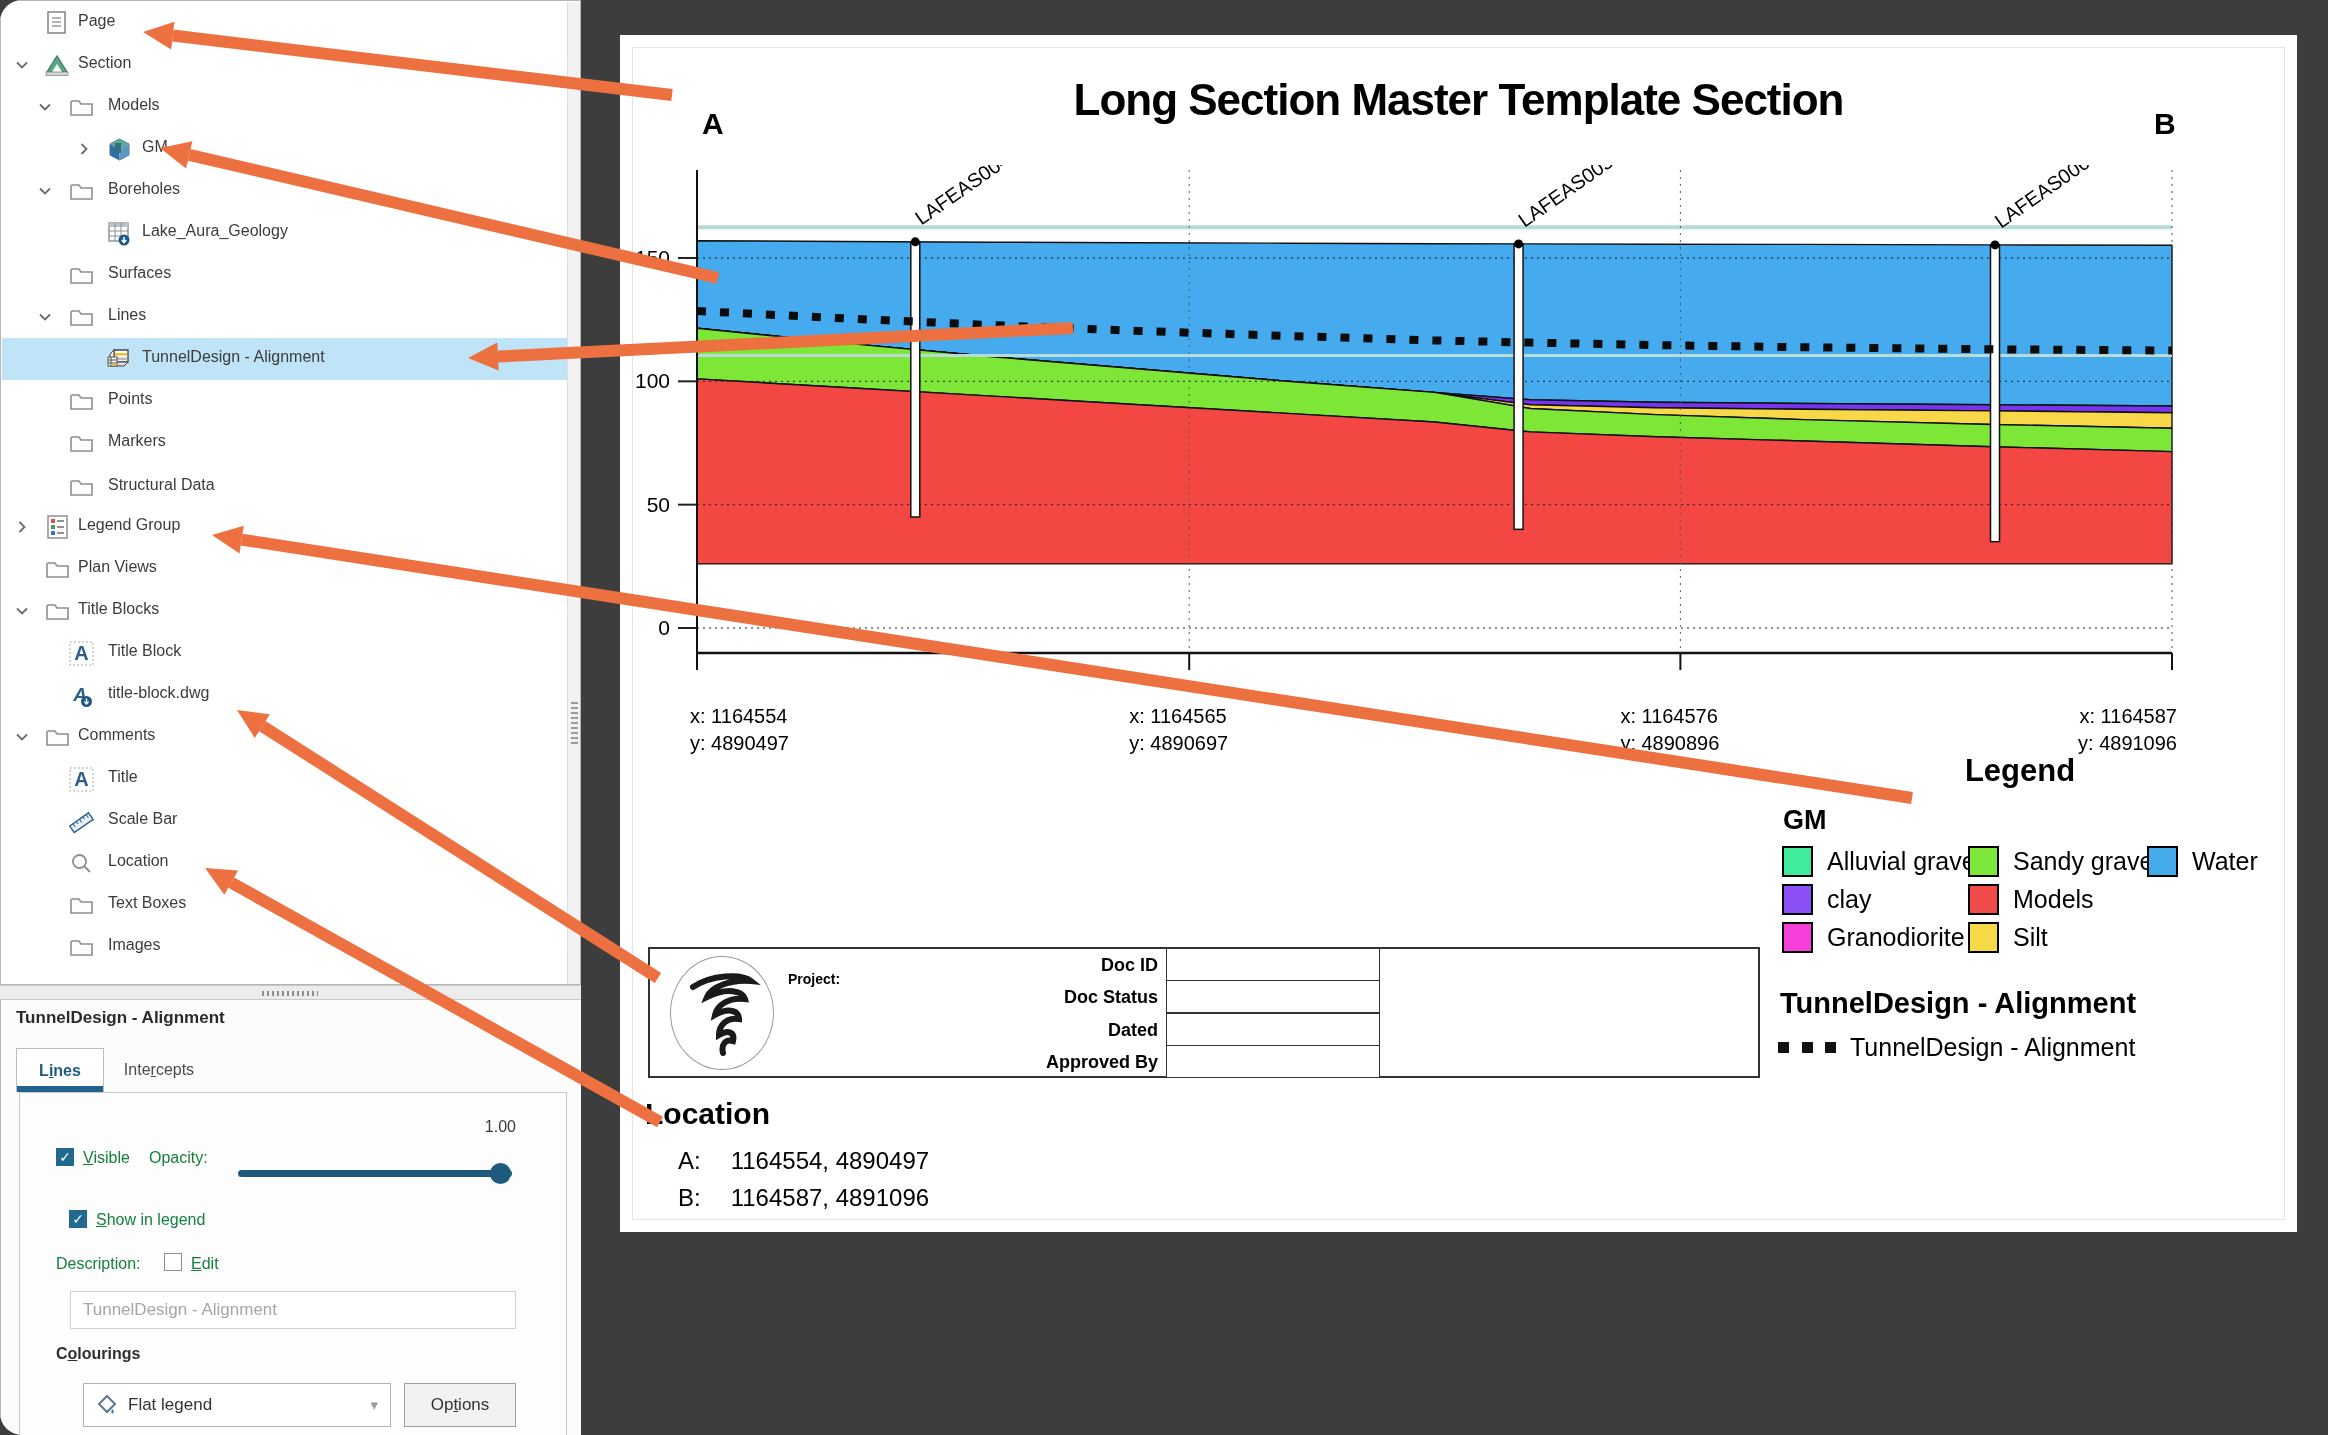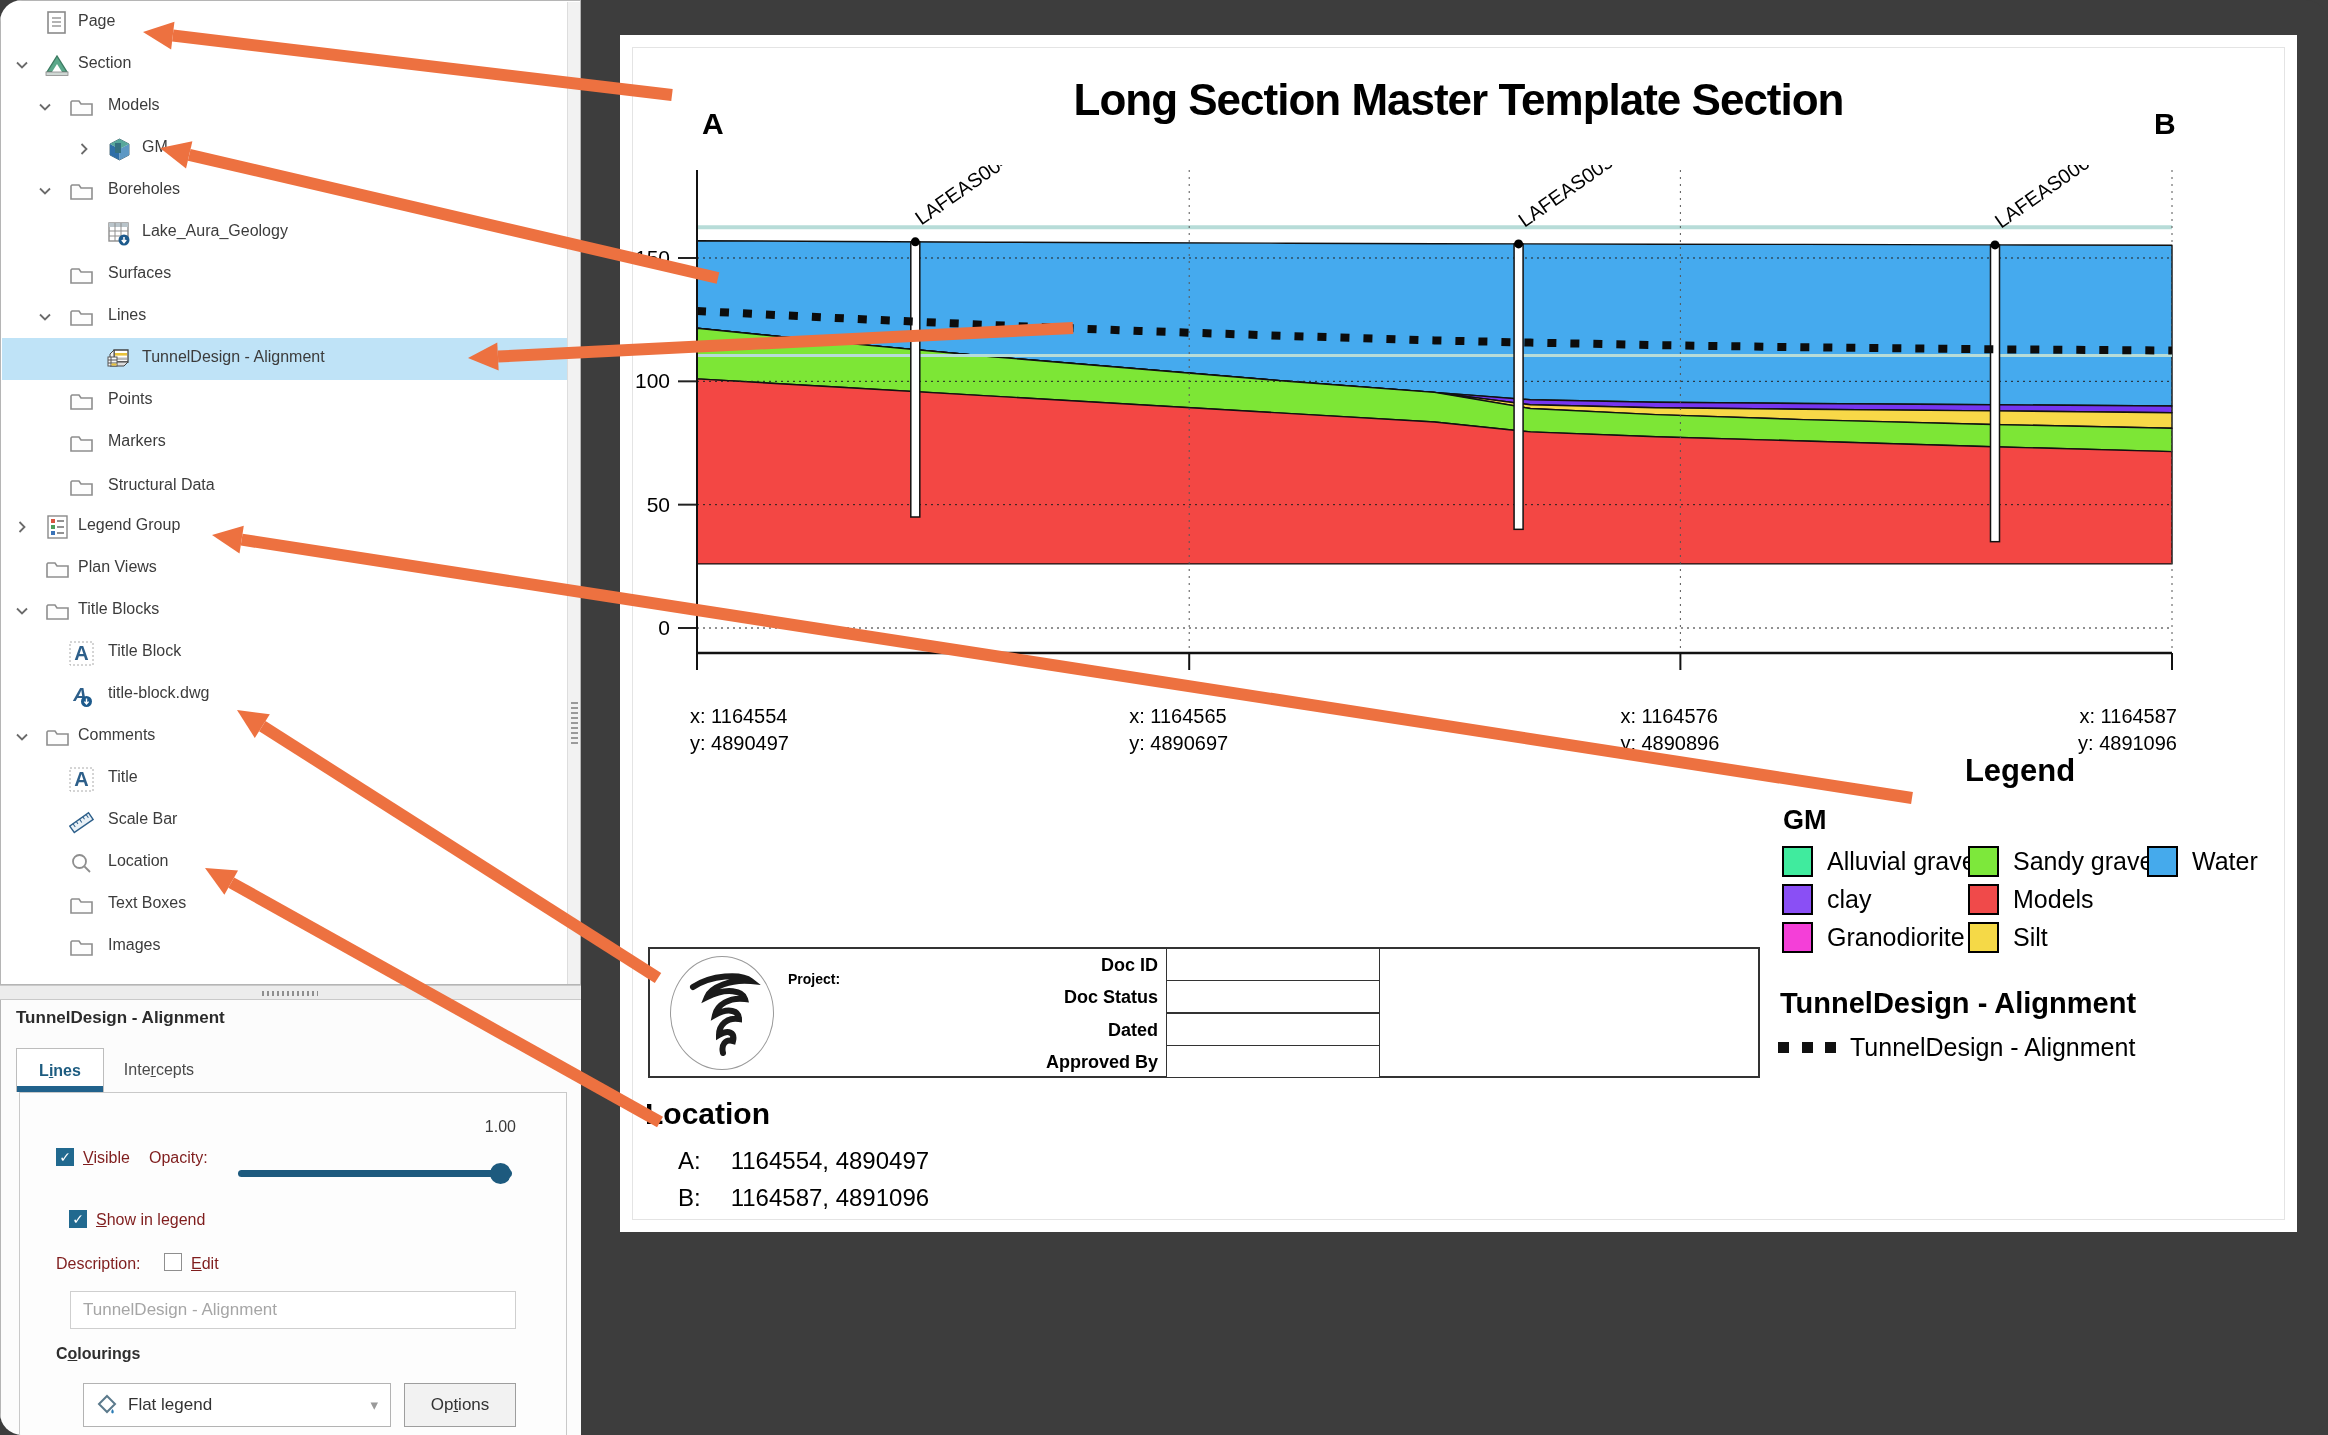--- a/index.html
+++ b/index.html
@@ -25,21 +25,21 @@
 
   #props-panel{position:absolute;left:0;top:1000px;width:581px;height:435px;background:#fcfcfc;border-left:1px solid #b5b5b5;}
   #props-title{position:absolute;left:15px;top:8px;font-size:17px;font-weight:bold;color:#2b2b2b;}
   .tab{position:absolute;top:48px;height:44px;display:flex;align-items:center;justify-content:center;font-size:16px;}
   #tab-lines{left:15px;width:88px;background:#fff;border:1px solid #bdbdbd;border-bottom:none;color:#1d5c80;font-weight:bold;}
   #tab-lines .tabbar{position:absolute;left:0;bottom:0;width:100%;height:6px;background:#21628c;}
   #tab-intercepts{left:103px;width:110px;color:#4a4a4a;}
   #group-frame{position:absolute;left:18px;top:92px;width:548px;height:343px;border:1px solid #c9c9c9;border-bottom:none;background:#fdfdfd;}
   .cbx{position:absolute;width:18px;height:18px;border:1px solid #8f8f8f;background:#fff;}
   .cbx.checked{background:#21698f;border-color:#21698f;color:#fff;font-size:14px;line-height:17px;text-align:center;}
-  .plabel{position:absolute;font-size:16px;color:#7f1d1d;}
+  .plabel{position:absolute;font-size:16px;color:#15803d;}
   #opacity-value{position:absolute;left:430px;top:118px;width:85px;text-align:right;font-size:16px;color:#3a3a3a;}
   #slider-track{position:absolute;left:237px;top:170px;width:274px;height:7px;border-radius:4px;background:#1d5a7e;}
   #slider-knob{position:absolute;left:489px;top:163px;width:21px;height:21px;border-radius:50%;background:#1d5a7e;}
   #desc-input{position:absolute;left:69px;top:291px;width:446px;height:38px;border:1px solid #cfcfcf;background:#fff;
     font-size:17px;padding:0 12px;color:#444;}
   #desc-input::placeholder{color:#a6a6a6;}
   #colourings-label{position:absolute;left:55px;top:345px;font-size:16px;font-weight:bold;color:#2f2f2f;}
   #colouring-select{position:absolute;left:82px;top:383px;width:308px;height:44px;border:1px solid #b3b3b3;background:#fff;
     display:flex;align-items:center;font-size:17px;color:#333;}
   #colouring-select .chev{position:absolute;right:12px;color:#9a9a9a;font-size:15px;}

